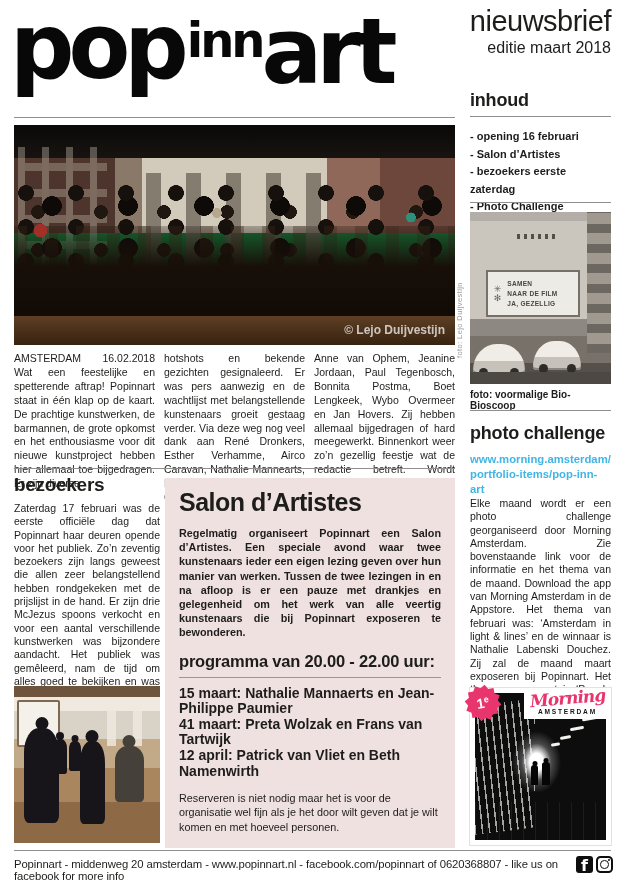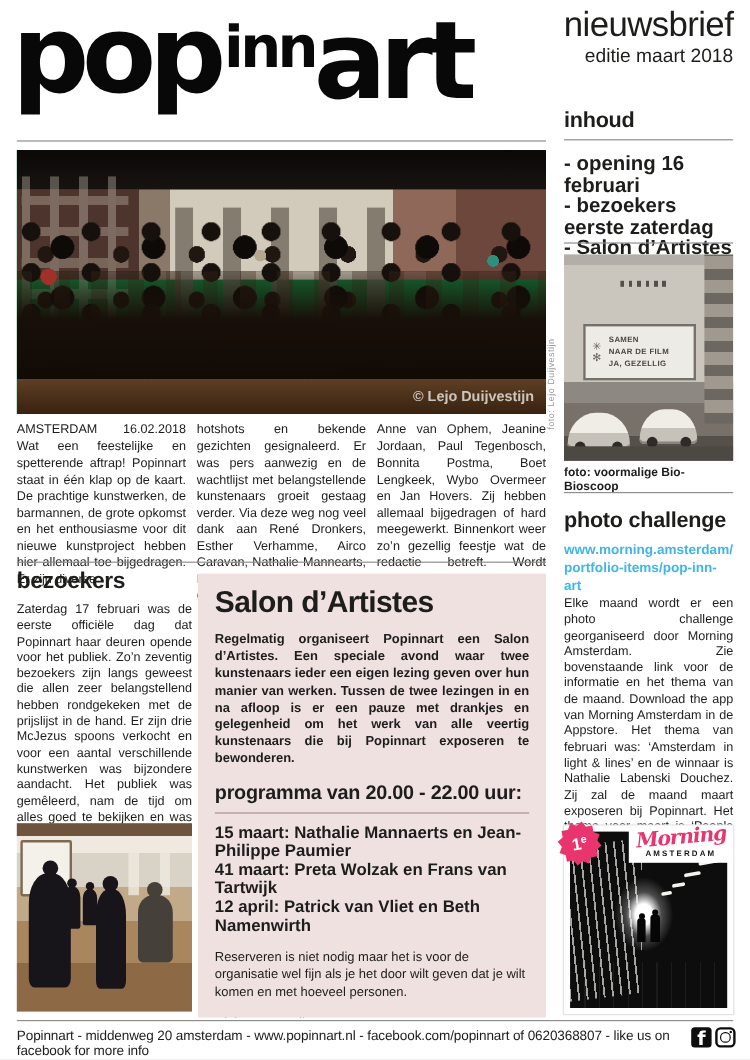--- a/index.html
+++ b/index.html
@@ -85,21 +85,21 @@
   .salon-rule{height:1px;background:#a98f8f;margin-top:6px;}
   .salon-items{margin:8px 0 0 0;font-size:14px;line-height:15.6px;font-weight:bold;}
   .salon-note{margin:12px 0 0 0;font-size:10.8px;line-height:14.2px;}
   .salon-block{margin:12px 0 0 0;font-size:10.8px;line-height:14.2px;}
   .salon-block div{margin:0;}
 
   
   .sidebar-h{position:absolute;left:470px;font-size:18px;font-weight:bold;letter-spacing:-0.2px;text-align:center;}
   .inhoud-h{top:90px;}
   .rule-inhoud-top{left:470px;top:116px;width:141px;}
-  .inhoud-list{position:absolute;left:470px;top:128px;width:141px;font-size:17px;font-weight:bold;
+  .inhoud-list{position:absolute;left:470px;top:128px;width:141px;font-size:11px;font-weight:bold;
     line-height:17.5px;list-style:none;margin:0;padding:0;}
   .rule-inhoud-bot{left:470px;top:202px;width:141px;}
 
   .photo-bio{position:absolute;left:470px;top:212px;width:141px;height:172px;overflow:hidden;
     background:linear-gradient(180deg,#b3afa8 0 5%,#cac6be 5% 62%,#8d8982 62% 72%,#787169 72% 88%,#56504a 88% 100%);}
   .bio-right{position:absolute;right:0;top:0;width:17%;height:82%;
     background:repeating-linear-gradient(0deg,#6d6761 0 9px,#a09990 9px 20px);}
   .bio-vents{position:absolute;left:33%;top:13%;width:30%;height:5px;
     background:repeating-linear-gradient(90deg,#544f49 0 3px,transparent 3px 7px);}
   .bio-sign{position:absolute;left:11%;top:34%;width:64%;height:25%;background:#edebe5;
@@ -235,22 +235,22 @@
       <div>info@katelijnbergman.nl</div>
 
     </div>
 
   </div>
 
   <div class="sidebar-h inhoud-h">inhoud</div>
   <div class="rule rule-inhoud-top"></div>
   <ul class="inhoud-list">
     <li>- opening 16 februari</li>
+    <li>- Salon d’Artistes</li>
     <li>- bezoekers eerste zaterdag</li>
-    <li>- Salon d’Artistes</li>
     <li>- Photo Challenge</li>
   </ul>
   <div class="rule rule-inhoud-bot"></div>
 
   <div class="photo-bio">
     <div class="bio-right"></div>
     <div class="bio-vents"></div>
     <div class="bio-sign">
       <div class="bio-sign-icons"></div>
       <div class="bio-sign-text">

